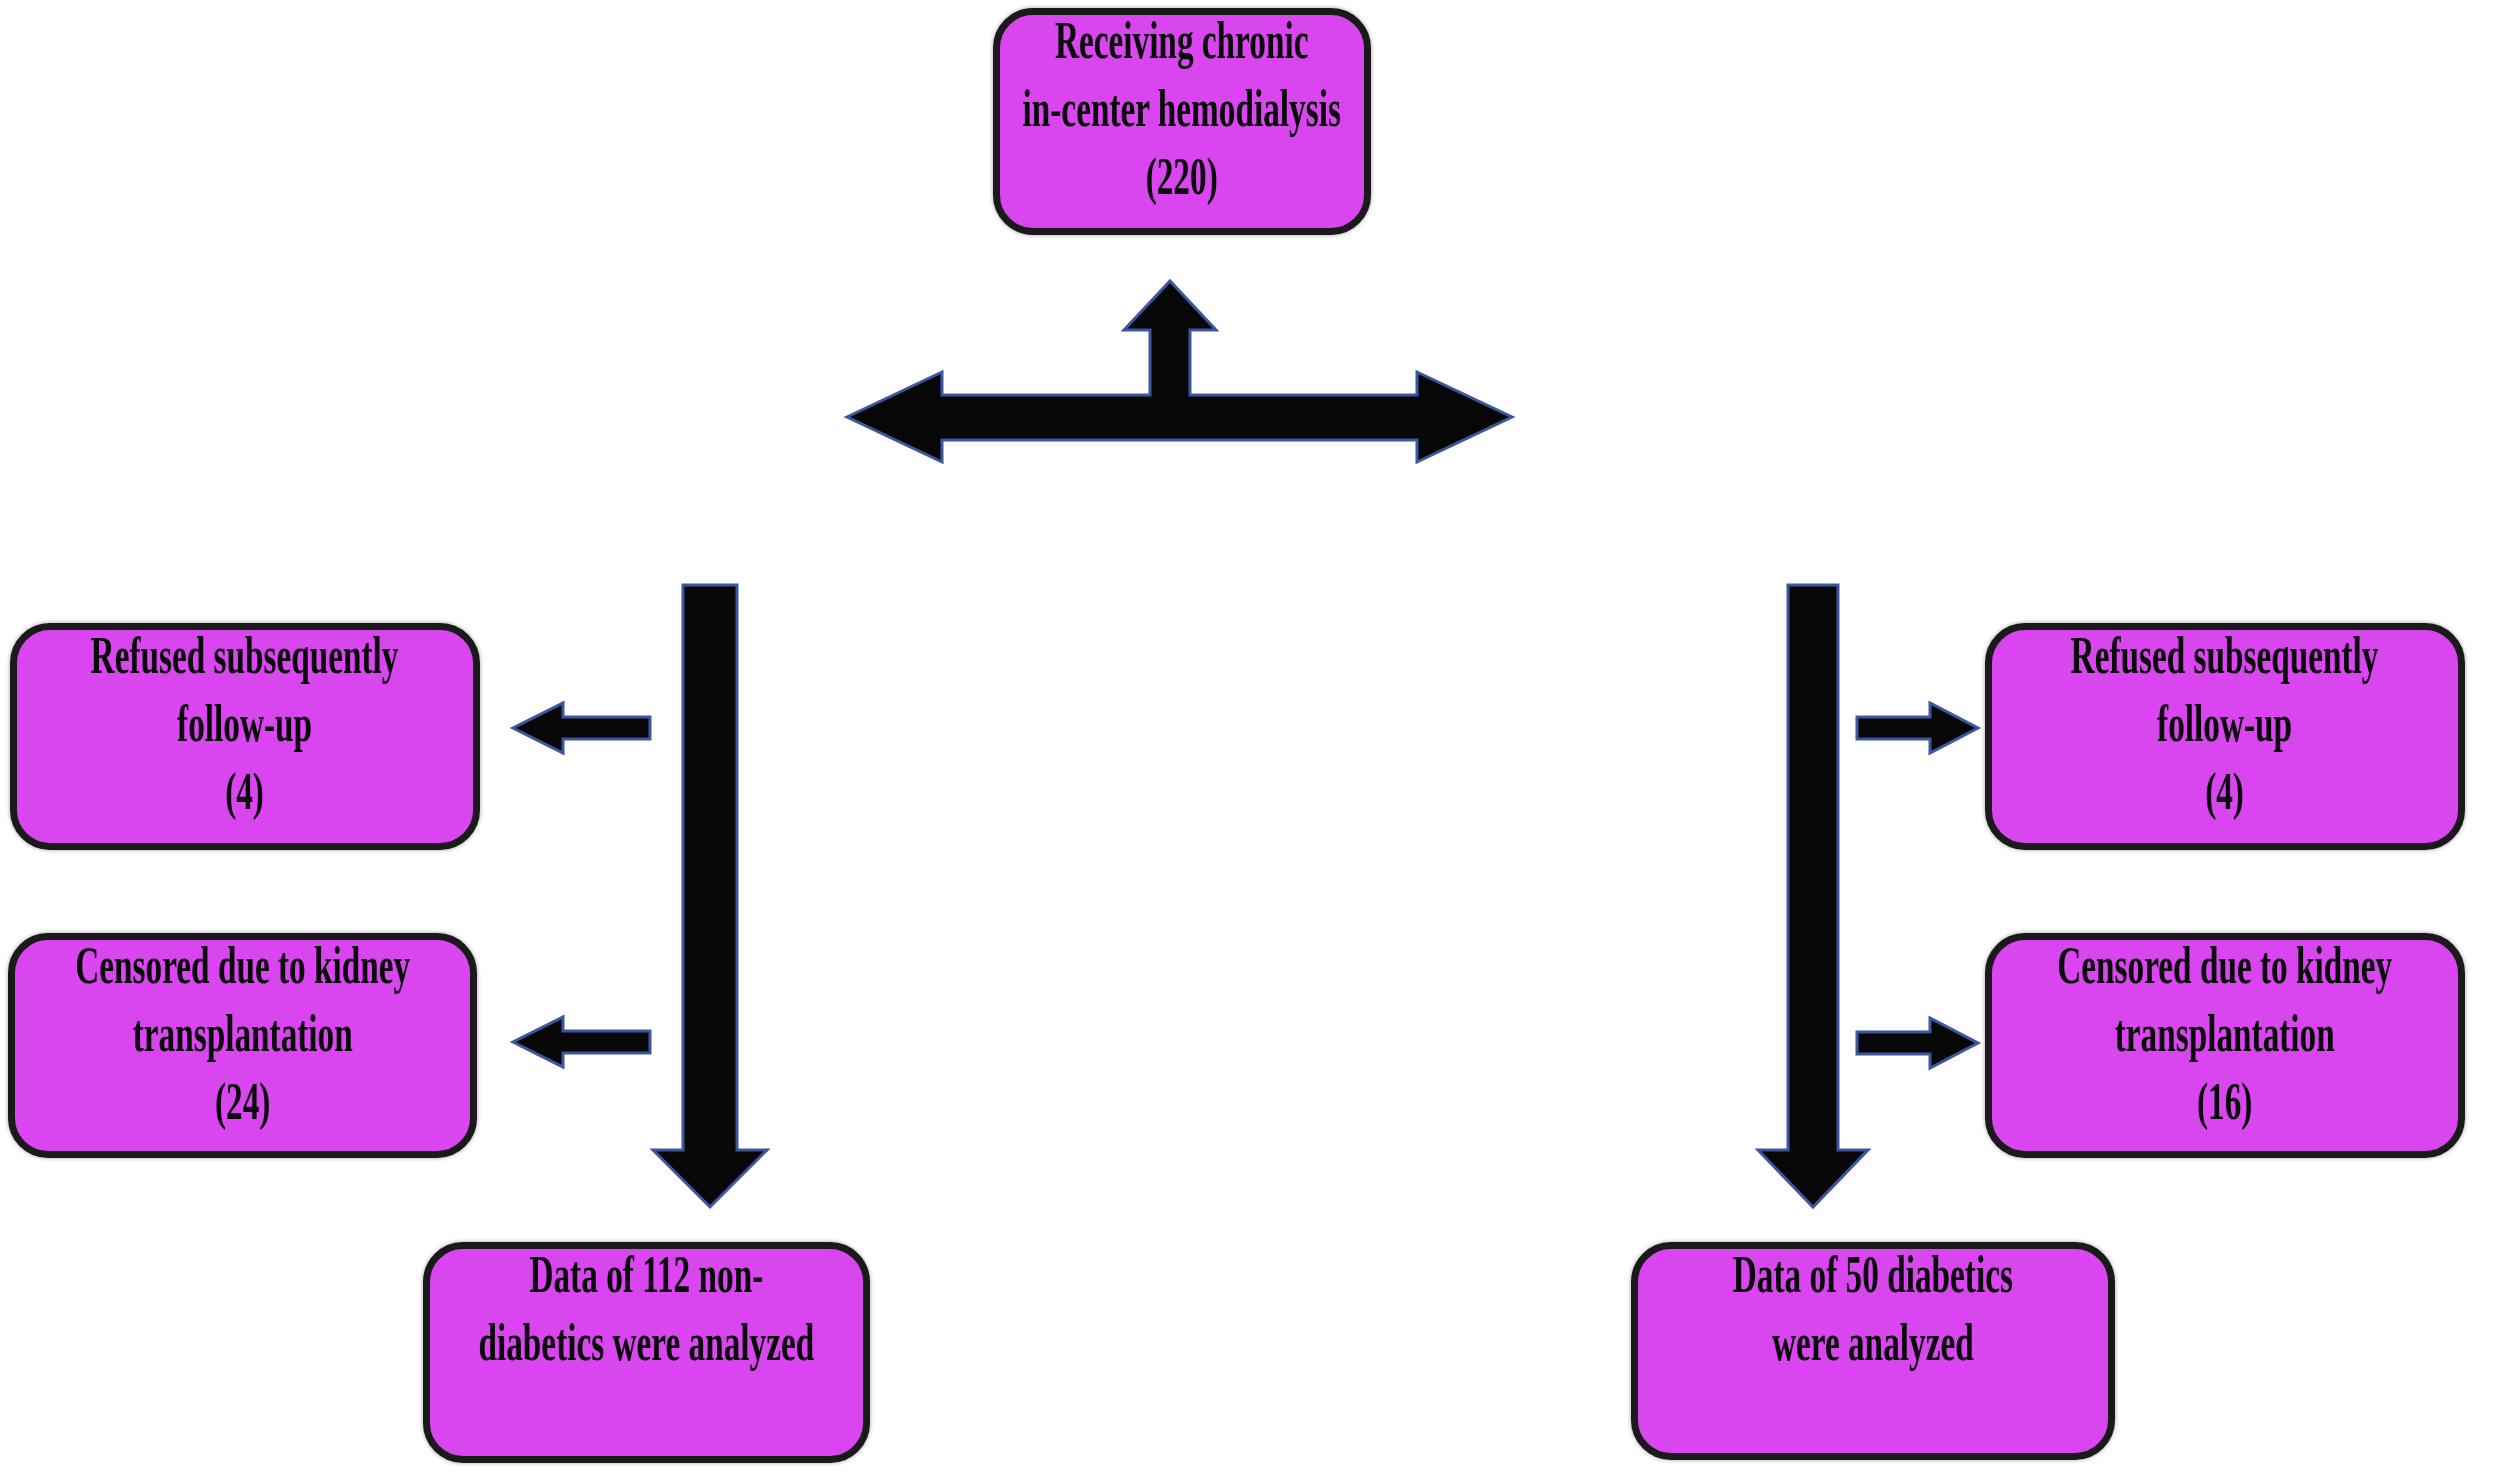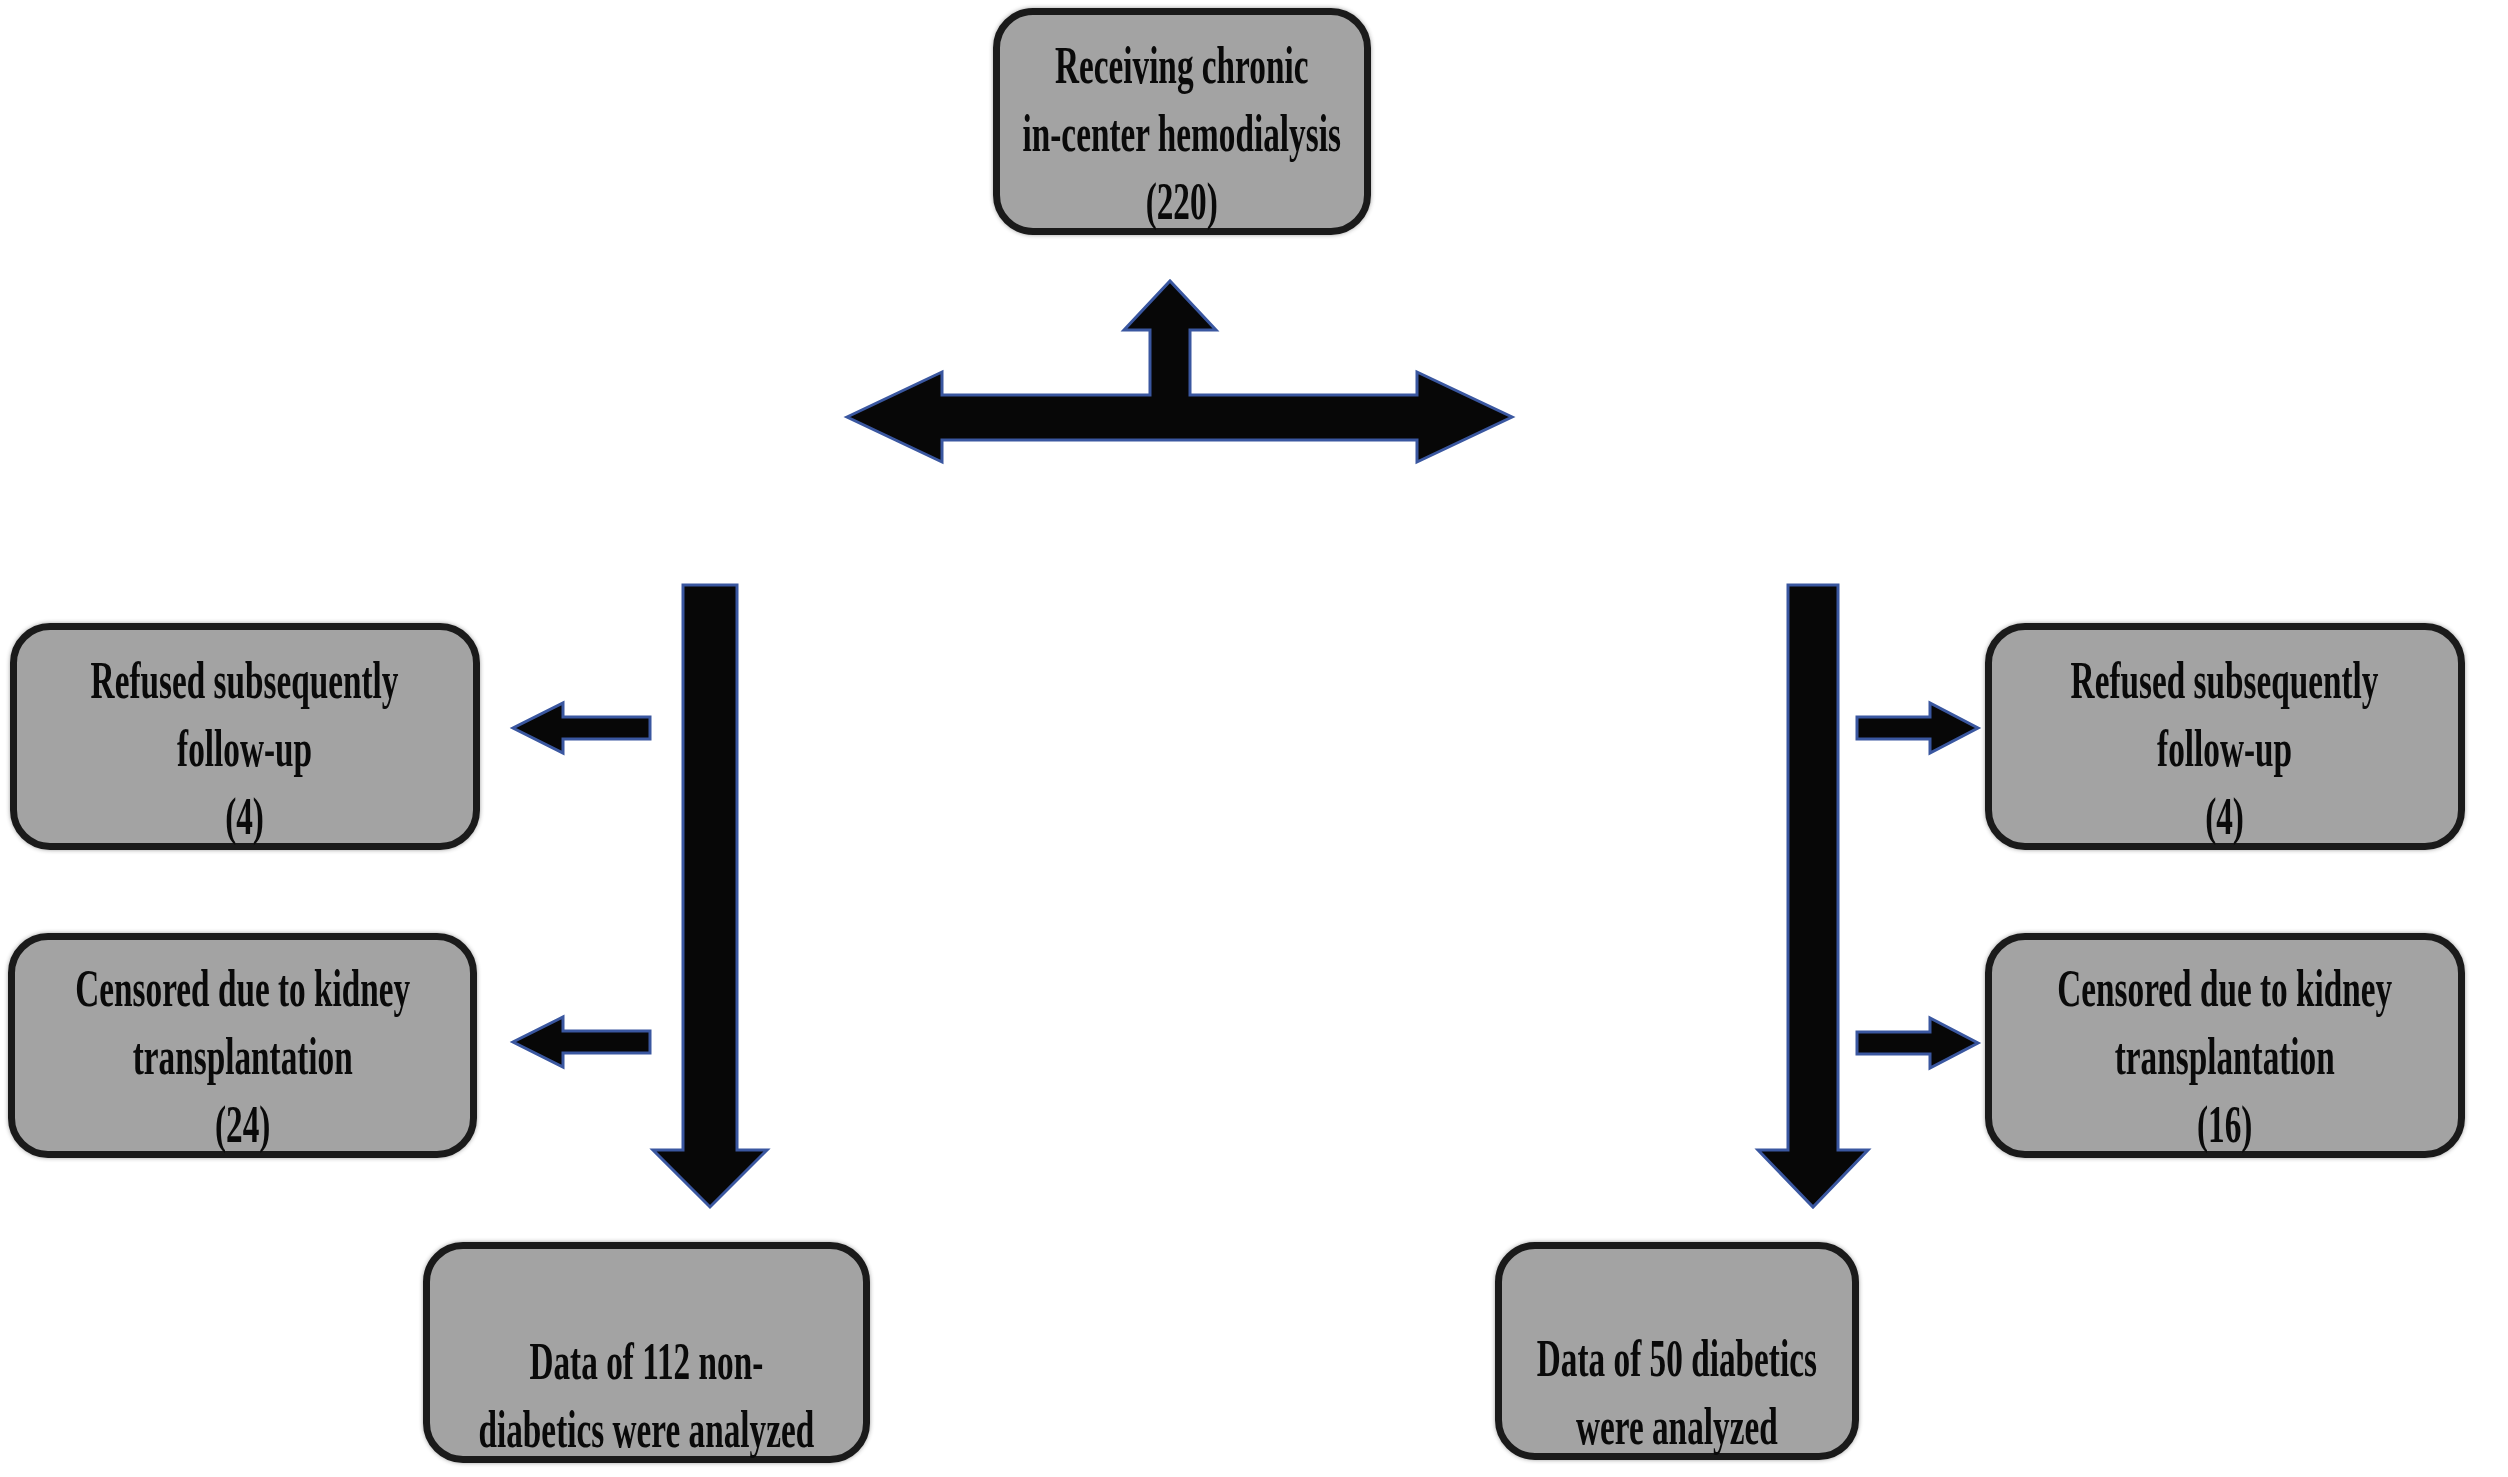--- a/index.html
+++ b/index.html
@@ -14,25 +14,25 @@
     position:absolute;left:0;top:0;width:2508px;height:1477px;
   }
   .arrows polygon{
     stroke:#3a57a0;
     stroke-width:3;
     stroke-linejoin:miter;
   }
   .node{
     position:absolute;
     box-sizing:border-box;
-    background:#a3a3a3;
+    background:#d946ef;
     border:7px solid #1a1a1a;
     border-radius:40px;
     display:flex;
-    align-items:flex-end;
+    align-items:flex-start;
     justify-content:center;
     box-shadow:0 0 4px rgba(40,40,40,0.45);
   }
   .tx{
     display:flex;
     flex-direction:column;
     align-items:center;
     gap:16px;
     transform:scaleX(0.64);
     transform-origin:center;
@@ -109,20 +109,20 @@
   </div>
 
   <div class="node" style="left:1985px;top:933px;width:480px;height:225px">
     <div class="tx">
       <div>Censored due to kidney</div>
       <div>transplantation</div>
       <div>(16)</div>
     </div>
   </div>
 
-  <div class="node" style="left:1495px;top:1242px;width:364px;height:218px">
+  <div class="node" style="left:1631px;top:1242px;width:484px;height:218px">
     <div class="tx">
       <div>Data of 50 diabetics</div>
       <div>were analyzed</div>
     </div>
   </div>
 
 </div>
 
 </body></html>

